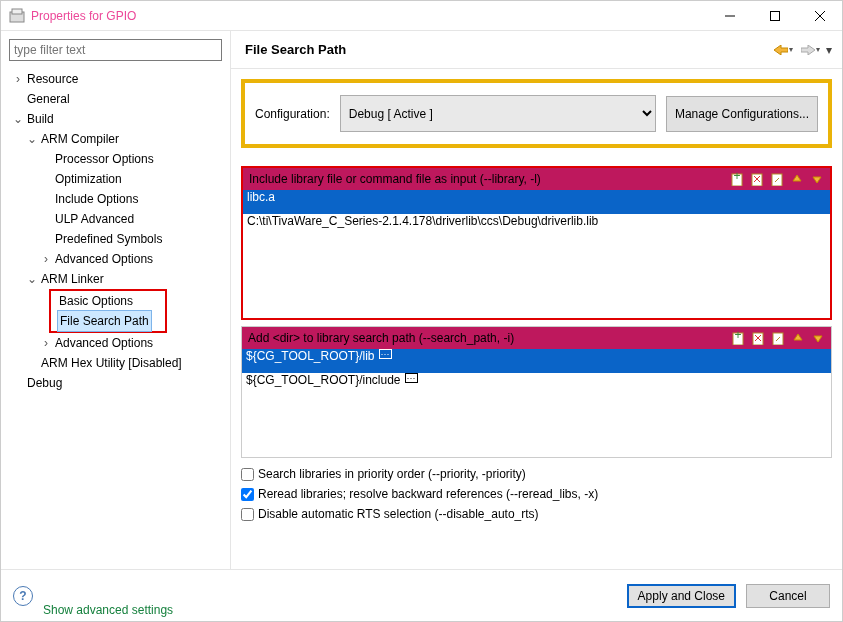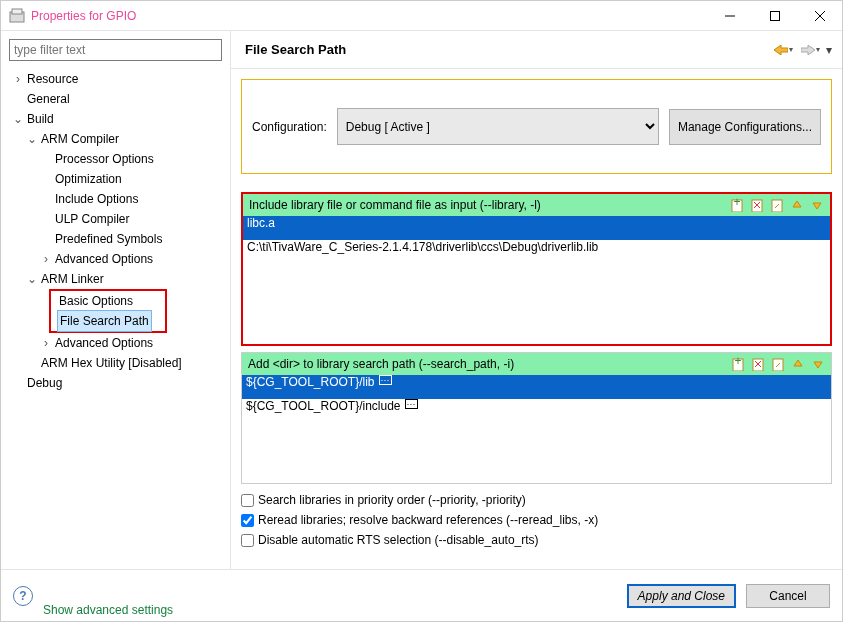--- a/index.html
+++ b/index.html
@@ -27,48 +27,48 @@
 .rhead .rtitle { font-weight: bold; font-size: 13px; flex: 1; }
 .rhead .nav { display: flex; gap: 4px; align-items: center; }
 .arrowbtn { display: inline-flex; align-items: center; gap: 1px; padding: 2px; color: #777; }
 .arrYellow svg { fill: #f3b53a; stroke: #c78a00; }
 .arrGray svg { fill: #ddd; stroke: #aaa; }
 .tri { font-size: 8px; color: #555; }
 .menuico { color: #444; }
 
 .rbody { flex: 1; padding: 10px 10px 8px 10px; overflow: hidden; }
 
-.confrow { border: 1px solid #eab308; padding: 28px 10px; display: flex; align-items: center; gap: 10px; margin-bottom: 18px; }
+.confrow { border: 4px solid #eab308; padding: 12px 10px; display: flex; align-items: center; gap: 10px; margin-bottom: 18px; }
 .confrow label { color: #000; }
 .confrow select { flex: 1; height: 37px; border: 1px solid #adadad; background: #e9e9e9; padding: 0 4px; }
 .confrow button { height: 36px; border: 1px solid #adadad; background: #e1e1e1; padding: 0 8px; }
 
 .panel { border: 1px solid #ccc; margin-bottom: 6px; }
 .panel.redframe { border: 2px solid #e00000; }
-.panelhead { display: flex; align-items: center; height: 22px; padding: 0 4px 0 6px; background: #86efac; }
+.panelhead { display: flex; align-items: center; height: 22px; padding: 0 4px 0 6px; background: #be185d; }
 .panelhead .ptitle { flex: 1; }
 .iconrow { display: flex; gap: 2px; }
 .iconbtn { width: 18px; height: 18px; display: inline-flex; align-items: center; justify-content: center; border: 1px solid transparent; }
 
 .listarea { background: #fff; min-height: 128px; }
 .listarea.short { min-height: 108px; }
 .listitem { height: 24px; padding: 0 4px; display: flex; align-items: flex-start; font-size: 12px; }
 .listitem.sel { background: #0a64c8; color: #fff; }
 .listitem .more { margin-left: 4px; font-size: 9px; border: 1px solid currentColor; padding: 0 1px; line-height: 8px; }
 
 .checks { margin-top: 4px; }
 .checkrow { display: flex; align-items: center; height: 20px; gap: 4px; }
 .checkrow input { margin: 0; }
 
 .footer { height: 52px; border-top: 1px solid #e5e5e5; display: flex; align-items: center; padding: 0 12px; gap: 10px; }
 .footer .help { width: 20px; height: 20px; border: 1.5px solid #4a7ab5; border-radius: 50%; display: flex; align-items: center; justify-content: center; color: #4a7ab5; font-weight: bold; }
 .footer .link { color: #15803d; cursor: pointer; margin-top: 28px; }
 .footer .spacer { flex: 1; }
 .footer button { height: 24px; min-width: 84px; border: 1px solid #adadad; background: #e1e1e1; padding: 0 10px; }
-.footer button.primary { border: 2px solid #0a64c8; padding: 0 9px; font-style: italic; }
+.footer button.primary { border: 2px solid #0a64c8; padding: 0 9px; }
 </style>
 </head>
 <body>
 
 <div class="titlebar">
   <span class="appicon">
     <svg viewBox="0 0 16 16">
         <rect x="1" y="4" width="14" height="10" fill="#ddd" stroke="#888"></rect>
         <rect x="3" y="1" width="10" height="5" fill="#eee" stroke="#888"></rect>
       </svg>
@@ -116,21 +116,21 @@
       <div class="row" style="padding-left:42px">
           <span class="lbl">Processor Options</span>
         </div>
       <div class="row" style="padding-left:42px">
           <span class="lbl">Optimization</span>
         </div>
       <div class="row" style="padding-left:42px">
           <span class="lbl">Include Options</span>
         </div>
       <div class="row" style="padding-left:42px">
-          <span class="lbl">ULP Compiler</span>
+          <span class="lbl">ULP Advanced</span>
         </div>
       <div class="row" style="padding-left:42px">
           <span class="lbl">Predefined Symbols</span>
         </div>
       <div class="row" style="padding-left:28px">
           <span class="tw">›</span>
           <span class="lbl">Advanced Options</span>
         </div>
       <div class="row" style="padding-left:14px">
           <span class="tw">⌄</span>

